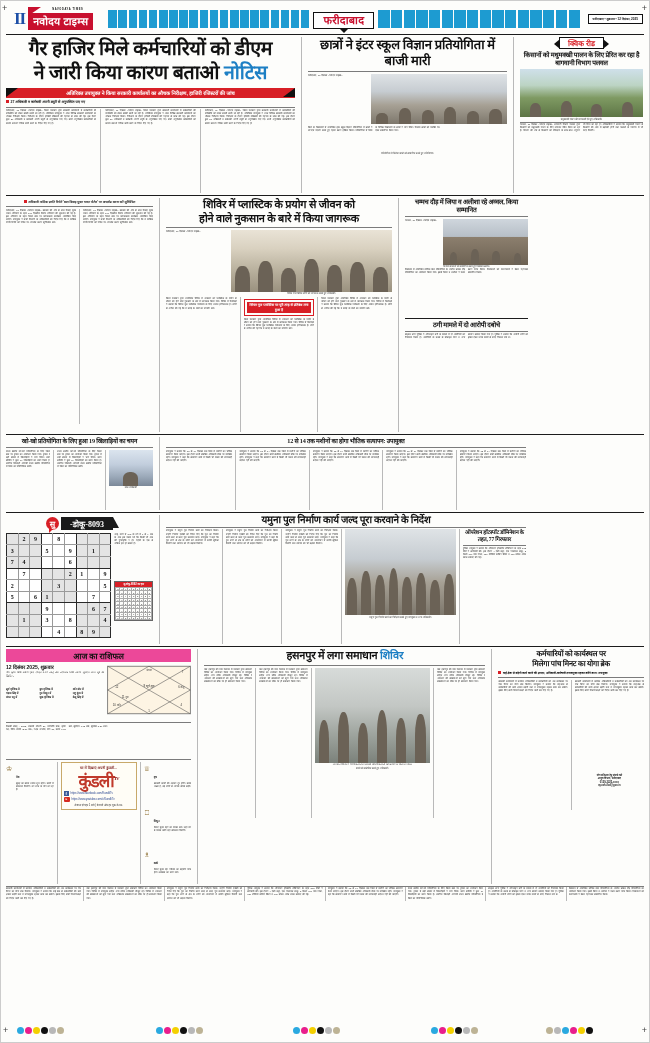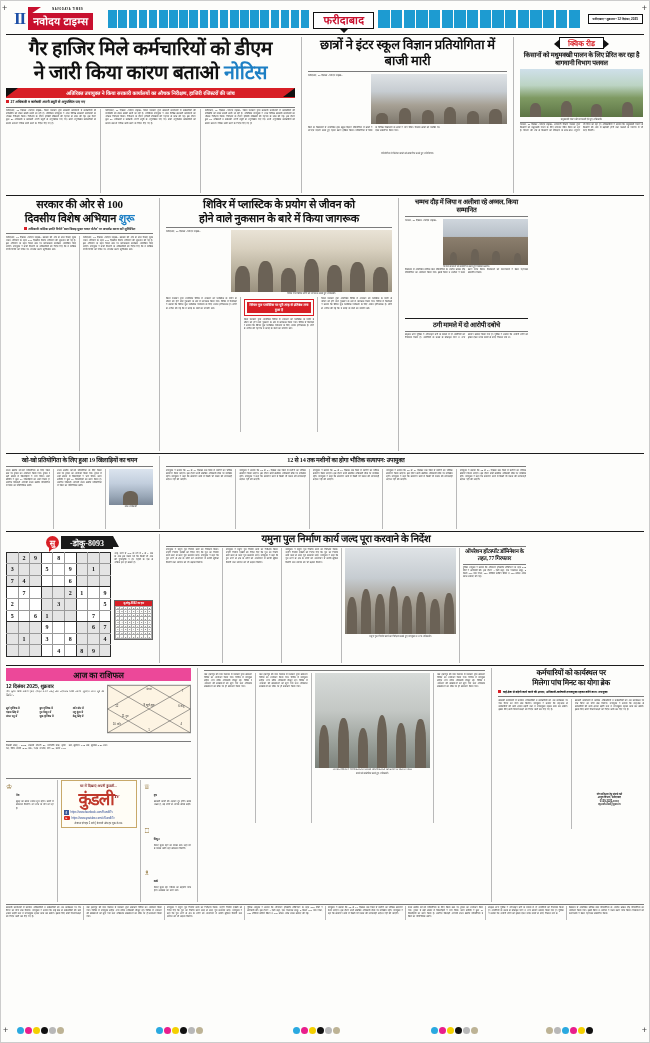--- a/index.html
+++ b/index.html
@@ -332,24 +332,20 @@
       <div class="hrule thin" style="margin:1px 0;"></div>
       <div class="body-txt" style="height:60px; column-count:2; column-gap:3px;">पलवल, 11 दिसंबर (नवोदय टाइम्स): बागवानी विभाग पलवल द्वारा किसानों को मधुमक्खी पालन के लिए लगातार प्रेरित किया जा रहा है। विभाग की ओर से किसानों को प्रशिक्षण के साथ-साथ अनुदान भी दिया जा रहा है। अधिकारियों ने बताया कि मधुमक्खी पालन से किसानों की आय में बढ़ोतरी होगी तथा फसलों के परागण में भी मदद मिलेगी।</div>
     </div>
   </div>
 
   <div class="hrule" style="margin:2px 5px;"></div>
 
   <div class="row" style="padding:0 5px;">
 
     <div class="col" style="width:150px;padding-left:0;">
-      <div class="hl hl-3">
-        <span>सरकार की ओर से 100</span><br>
-        <span>दिवसीय विशेष अभियान </span><span class="blue">शुरू</span>
-      </div>
       <div class="bullet" style="font-size:3.2px;line-height:4.2px;margin-top:2px;">
         <b class="sq"></b><span>अधिकारी मासिक प्रगति रिपोर्ट 'बाल विवाह मुक्त भारत पोर्टल' पर अपलोड करना करें सुनिश्चित</span>
       </div>
       <div class="hrule thin" style="margin:2px 0;"></div>
       <div style="display:flex;gap:3px;">
         <div class="body-txt" style="flex:1;height:215px;">फरीदाबाद, 11 दिसंबर (नवोदय टाइम्स): सरकार की ओर से बाल विवाह मुक्त भारत अभियान के तहत 100 दिवसीय विशेष अभियान की शुरुआत की गई है। इस अभियान के तहत जिला स्तर पर जागरूकता कार्यक्रम आयोजित किए जाएंगे। उपायुक्त ने सभी विभागों के अधिकारियों को निर्देश दिए कि वे मासिक प्रगति रिपोर्ट को पोर्टल पर अपलोड करना सुनिश्चित करें।</div>
         <div class="vsep"></div>
         <div class="body-txt" style="flex:1;height:215px;">फरीदाबाद, 11 दिसंबर (नवोदय टाइम्स): सरकार की ओर से बाल विवाह मुक्त भारत अभियान के तहत 100 दिवसीय विशेष अभियान की शुरुआत की गई है। इस अभियान के तहत जिला स्तर पर जागरूकता कार्यक्रम आयोजित किए जाएंगे। उपायुक्त ने सभी विभागों के अधिकारियों को निर्देश दिए कि वे मासिक प्रगति रिपोर्ट को पोर्टल पर अपलोड करना सुनिश्चित करें।</div>
       </div>
     </div>
@@ -827,20 +823,23 @@
               <div class="body-txt" style="height:16px;">विवाद मुक्त रहें। परिवार का सहयोग प्राप्त होगा। स्वास्थ्य का ध्यान रखें।</div>
             </div>
           </div>
         </div>
       </div>
     </div>
 
     <div class="vsep" style="margin:0 3px;"></div>
 
     <div class="col" style="width:290px;">
+      <div class="hl hl-3">
+        <span>हसनपुर में लगा समाधान </span><span class="blue">शिविर</span>
+      </div>
       <div class="hrule thin" style="margin:2px 0;"></div>
       <div style="display:flex;gap:3px;">
         <div class="body-txt" style="flex:1;height:150px;">खंड हसनपुर की ग्राम पंचायत में प्रशासन द्वारा समाधान शिविर का आयोजन किया गया। शिविर में उपायुक्त सहित अन्य वरिष्ठ अधिकारी मौजूद रहे। शिविर में आमजन की समस्याओं को सुना गया तथा अधिकांश समस्याओं का मौके पर ही समाधान किया गया।</div>
         <div class="vsep"></div>
         <div class="body-txt" style="flex:1;height:150px;">खंड हसनपुर की ग्राम पंचायत में प्रशासन द्वारा समाधान शिविर का आयोजन किया गया। शिविर में उपायुक्त सहित अन्य वरिष्ठ अधिकारी मौजूद रहे। शिविर में आमजन की समस्याओं को सुना गया तथा अधिकांश समस्याओं का मौके पर ही समाधान किया गया।</div>
         <div class="vsep"></div>
         <div style="flex:2.4;">
           <div class="photo ph-room" style="height:95px;">
             <div class="heads" style="height:60%">
               <i style="height:75%"></i>

